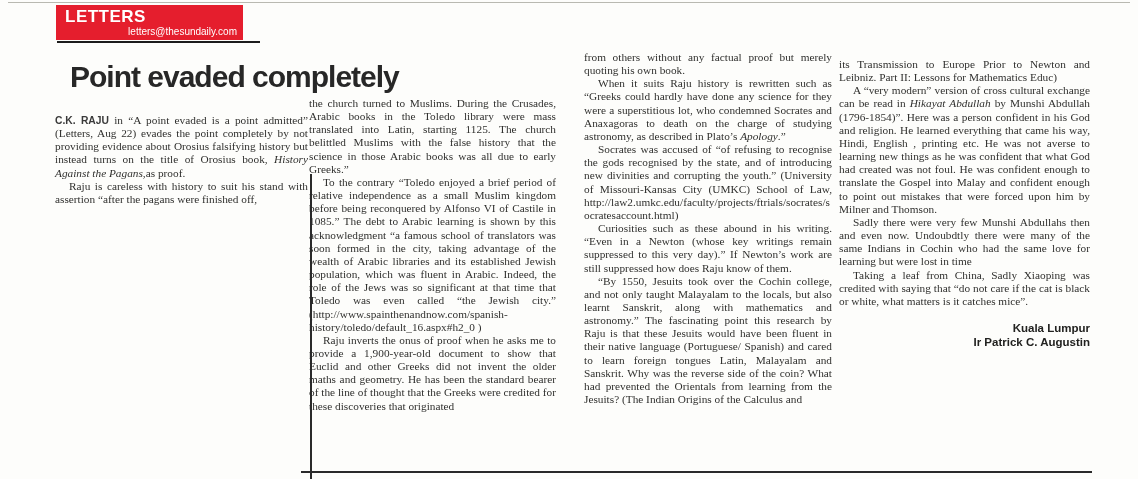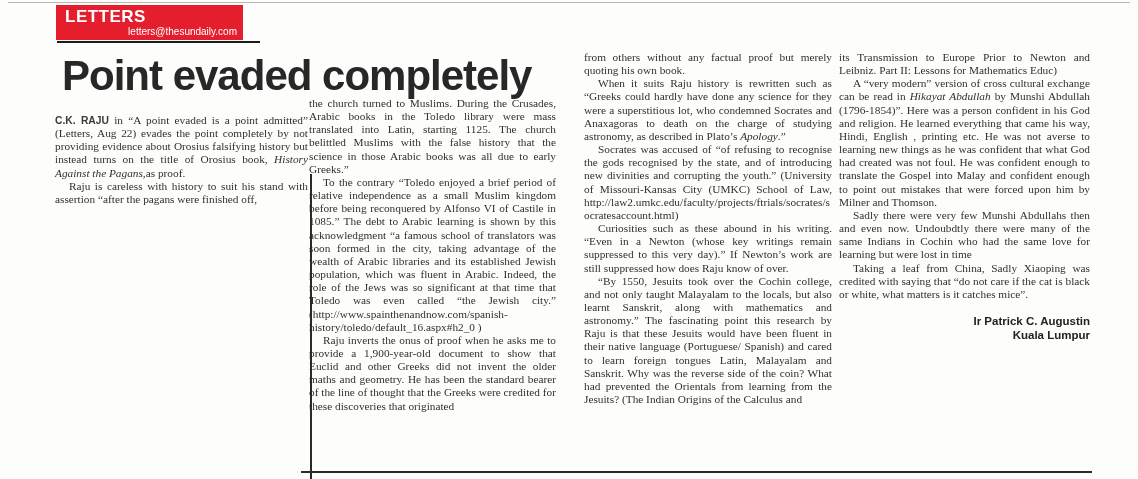--- a/index.html
+++ b/index.html
@@ -35,37 +35,37 @@
     position:absolute;right:6px;bottom:3px;
     font-family:"Liberation Sans", sans-serif;
     font-size:10px;color:#ffffff;
   }
   .masthead-underline{
     position:absolute;left:57px;top:41px;width:203px;height:2px;
     background:#1c1c1c;
   }
   
   .headline{
-    position:absolute;left:54px;top:44px;margin:8px;
+    position:absolute;left:54px;top:44px;margin:16px;
     font-family:"Liberation Sans", sans-serif;
-    font-weight:bold;font-size:42px;letter-spacing:-1px;
+    font-weight:bold;font-size:30px;letter-spacing:-1px;
     color:#272727;
     white-space:nowrap;
   }
   
   .col{
     position:absolute;
     font-size:11.3px;line-height:13.15px;
     color:#30302e;
     text-align:justify;
   }
   .col1{left:55px;top:114px;width:253px;}
   .col2{left:309px;top:97px;width:247px;}
   .col3{left:584px;top:51px;width:248px;}
-  .col4{left:839px;top:51px;width:251px;}
+  .col4{left:839px;top:58px;width:251px;}
   .para{
     margin:0;text-indent:14px;
     overflow-wrap:break-word;
     hyphens:none;
   }
   .para.no-indent{text-indent:0;}
   .lead{
     font-family:"Liberation Sans", sans-serif;
     font-weight:bold;font-size:10.3px;color:#3a3a3a;
   }
@@ -112,31 +112,31 @@
   <div class="col col2">
     <p class="para no-indent">the church turned to Muslims. During the Crusades, Arabic books in the Toledo library were mass translated into Latin, starting 1125. The church belittled Muslims with the false history that the science in those Arabic books was all due to early Greeks.”</p>
     <p class="para">To the contrary “Toledo enjoyed a brief period of relative independence as a small Muslim kingdom before being reconquered by Alfonso VI of Castile in 1085.” The debt to Arabic learning is shown by this acknowledgment “a famous school of translators was soon formed in the city, taking advantage of the wealth of Arabic libraries and its established Jewish population, which was fluent in Arabic. Indeed, the role of the Jews was so significant at that time that Toledo was even called “the Jewish city.” (http://www.spainthenandnow.com/spanish-history/toledo/default_16.aspx#h2_0 )</p>
     <p class="para">Raju inverts the onus of proof when he asks me to provide a 1,900-year-old document to show that Euclid and other Greeks did not invent the older maths and geometry. He has been the standard bearer of the line of thought that the Greeks were credited for these discoveries that originated</p>
   </div>
 
   <div class="col col3">
     <p class="para no-indent">from others without any factual proof but merely quoting his own book.</p>
     <p class="para"><span>When it suits Raju history is rewritten such as “Greeks could hardly have done any science for they were a superstitious lot, who condemned Socrates and Anaxagoras to death on the charge of studying astronomy, as described in Plato’s </span><i>Apology</i><span>.”</span></p>
     <p class="para">Socrates was accused of “of refusing to recognise the gods recognised by the state, and of introducing new divinities and corrupting the youth.” (University of Missouri-Kansas City (UMKC) School of Law, http://law2.umkc.edu/faculty/projects/ftrials/socrates/socratesaccount.html)</p>
-    <p class="para">Curiosities such as these abound in his writing. “Even in a Newton (whose key writings remain suppressed to this very day).” If Newton’s work are still suppressed how does Raju know of over.</p>
+    <p class="para">Curiosities such as these abound in his writing. “Even in a Newton (whose key writings remain suppressed to this very day).” If Newton’s work are still suppressed how does Raju know of them.</p>
     <p class="para">“By 1550, Jesuits took over the Cochin college, and not only taught Malayalam to the locals, but also learnt Sanskrit, along with mathematics and astronomy.” The fascinating point this research by Raju is that these Jesuits would have been fluent in their native language (Portuguese/ Spanish) and cared to learn foreign tongues Latin, Malayalam and Sanskrit. Why was the reverse side of the coin? What had prevented the Orientals from learning from the Jesuits? (The Indian Origins of the Calculus and</p>
   </div>
 
   <div class="col col4">
     <p class="para no-indent">its Transmission to Europe Prior to Newton and Leibniz. Part II: Lessons for Mathematics Educ)</p>
     <p class="para"><span>A “very modern” version of cross cultural exchange can be read in </span><i>Hikayat Abdullah</i><span> by Munshi Abdullah (1796-1854)”. Here was a person confident in his God and religion. He learned everything that came his way, Hindi, English , printing etc. He was not averse to learning new things as he was confident that what God had created was not foul. He was confident enough to translate the Gospel into Malay and confident enough to point out mistakes that were forced upon him by Milner and Thomson.</span></p>
     <p class="para">Sadly there were very few Munshi Abdullahs then and even now. Undoubdtly there were many of the same Indians in Cochin who had the same love for learning but were lost in time</p>
     <p class="para">Taking a leaf from China, Sadly Xiaoping was credited with saying that “do not care if the cat is black or white, what matters is it catches mice”.</p>
     <div class="signature">
+      <div>Kuala Lumpur</div>
       <div>Ir Patrick C. Augustin</div>
-      <div>Kuala Lumpur</div>
     </div>
   </div>
 
   <div class="column-divider"></div>
   <div class="bottom-rule"></div>
 
 </div>
 
 </body></html>

